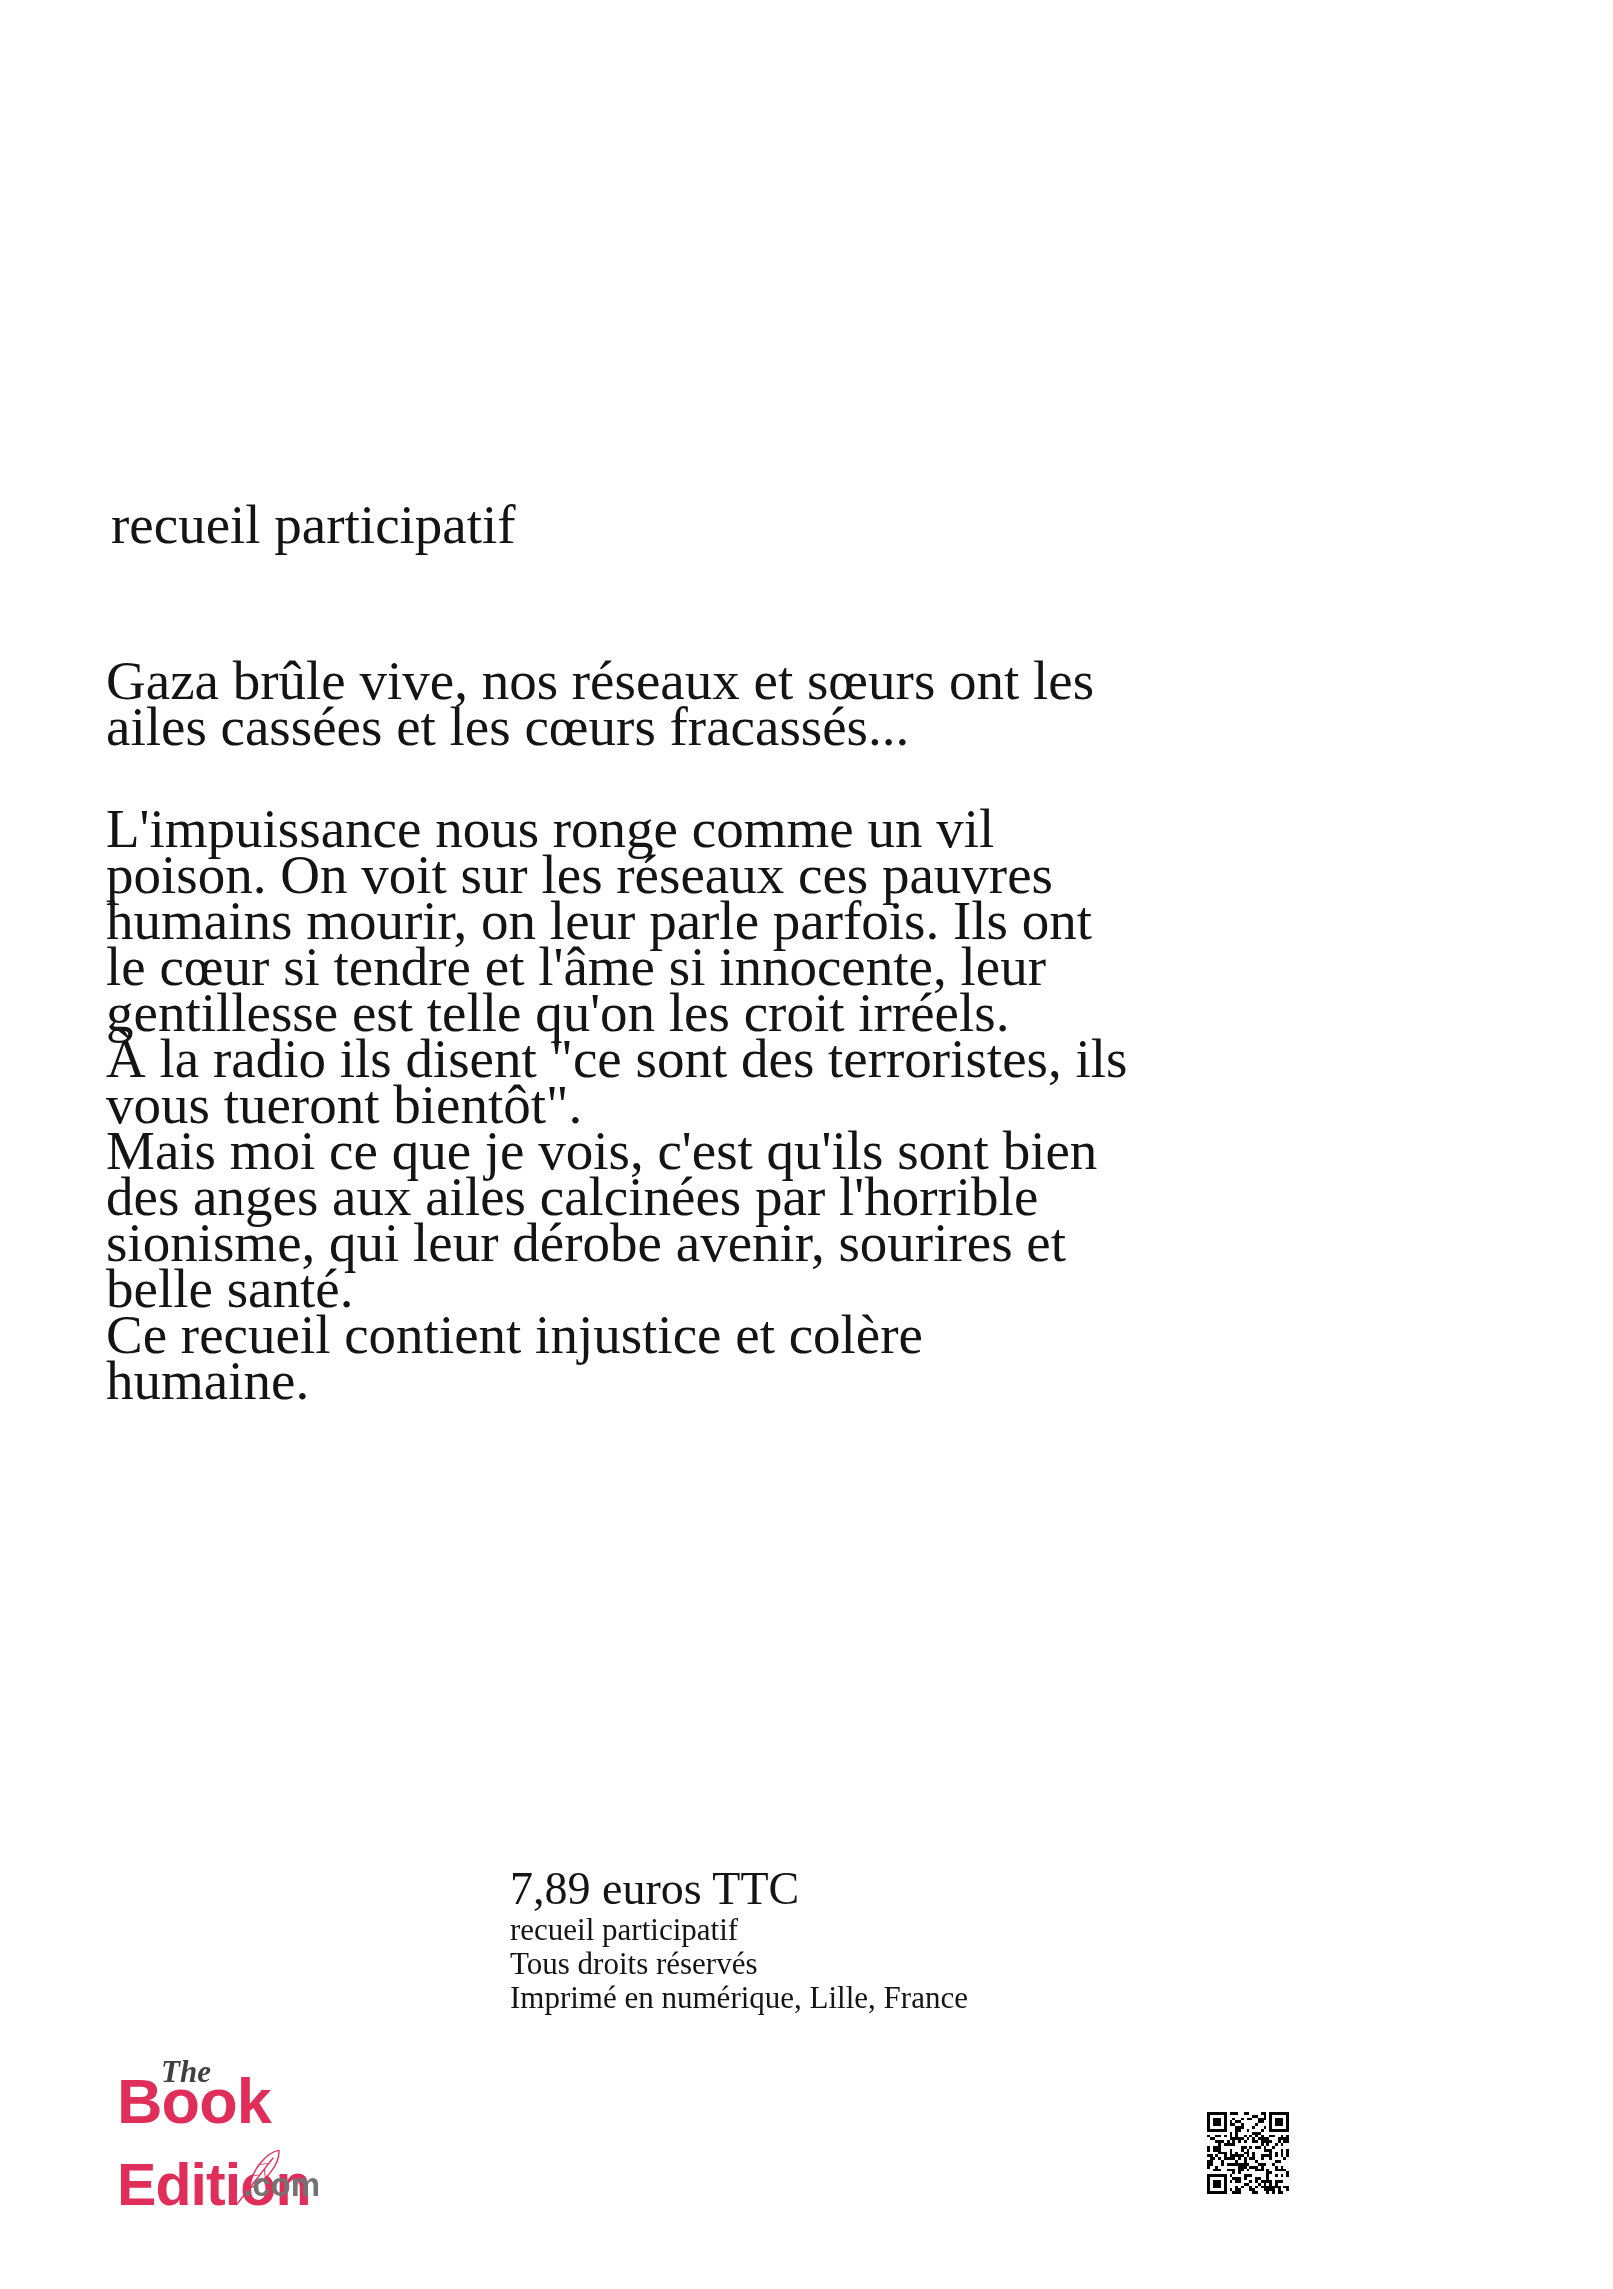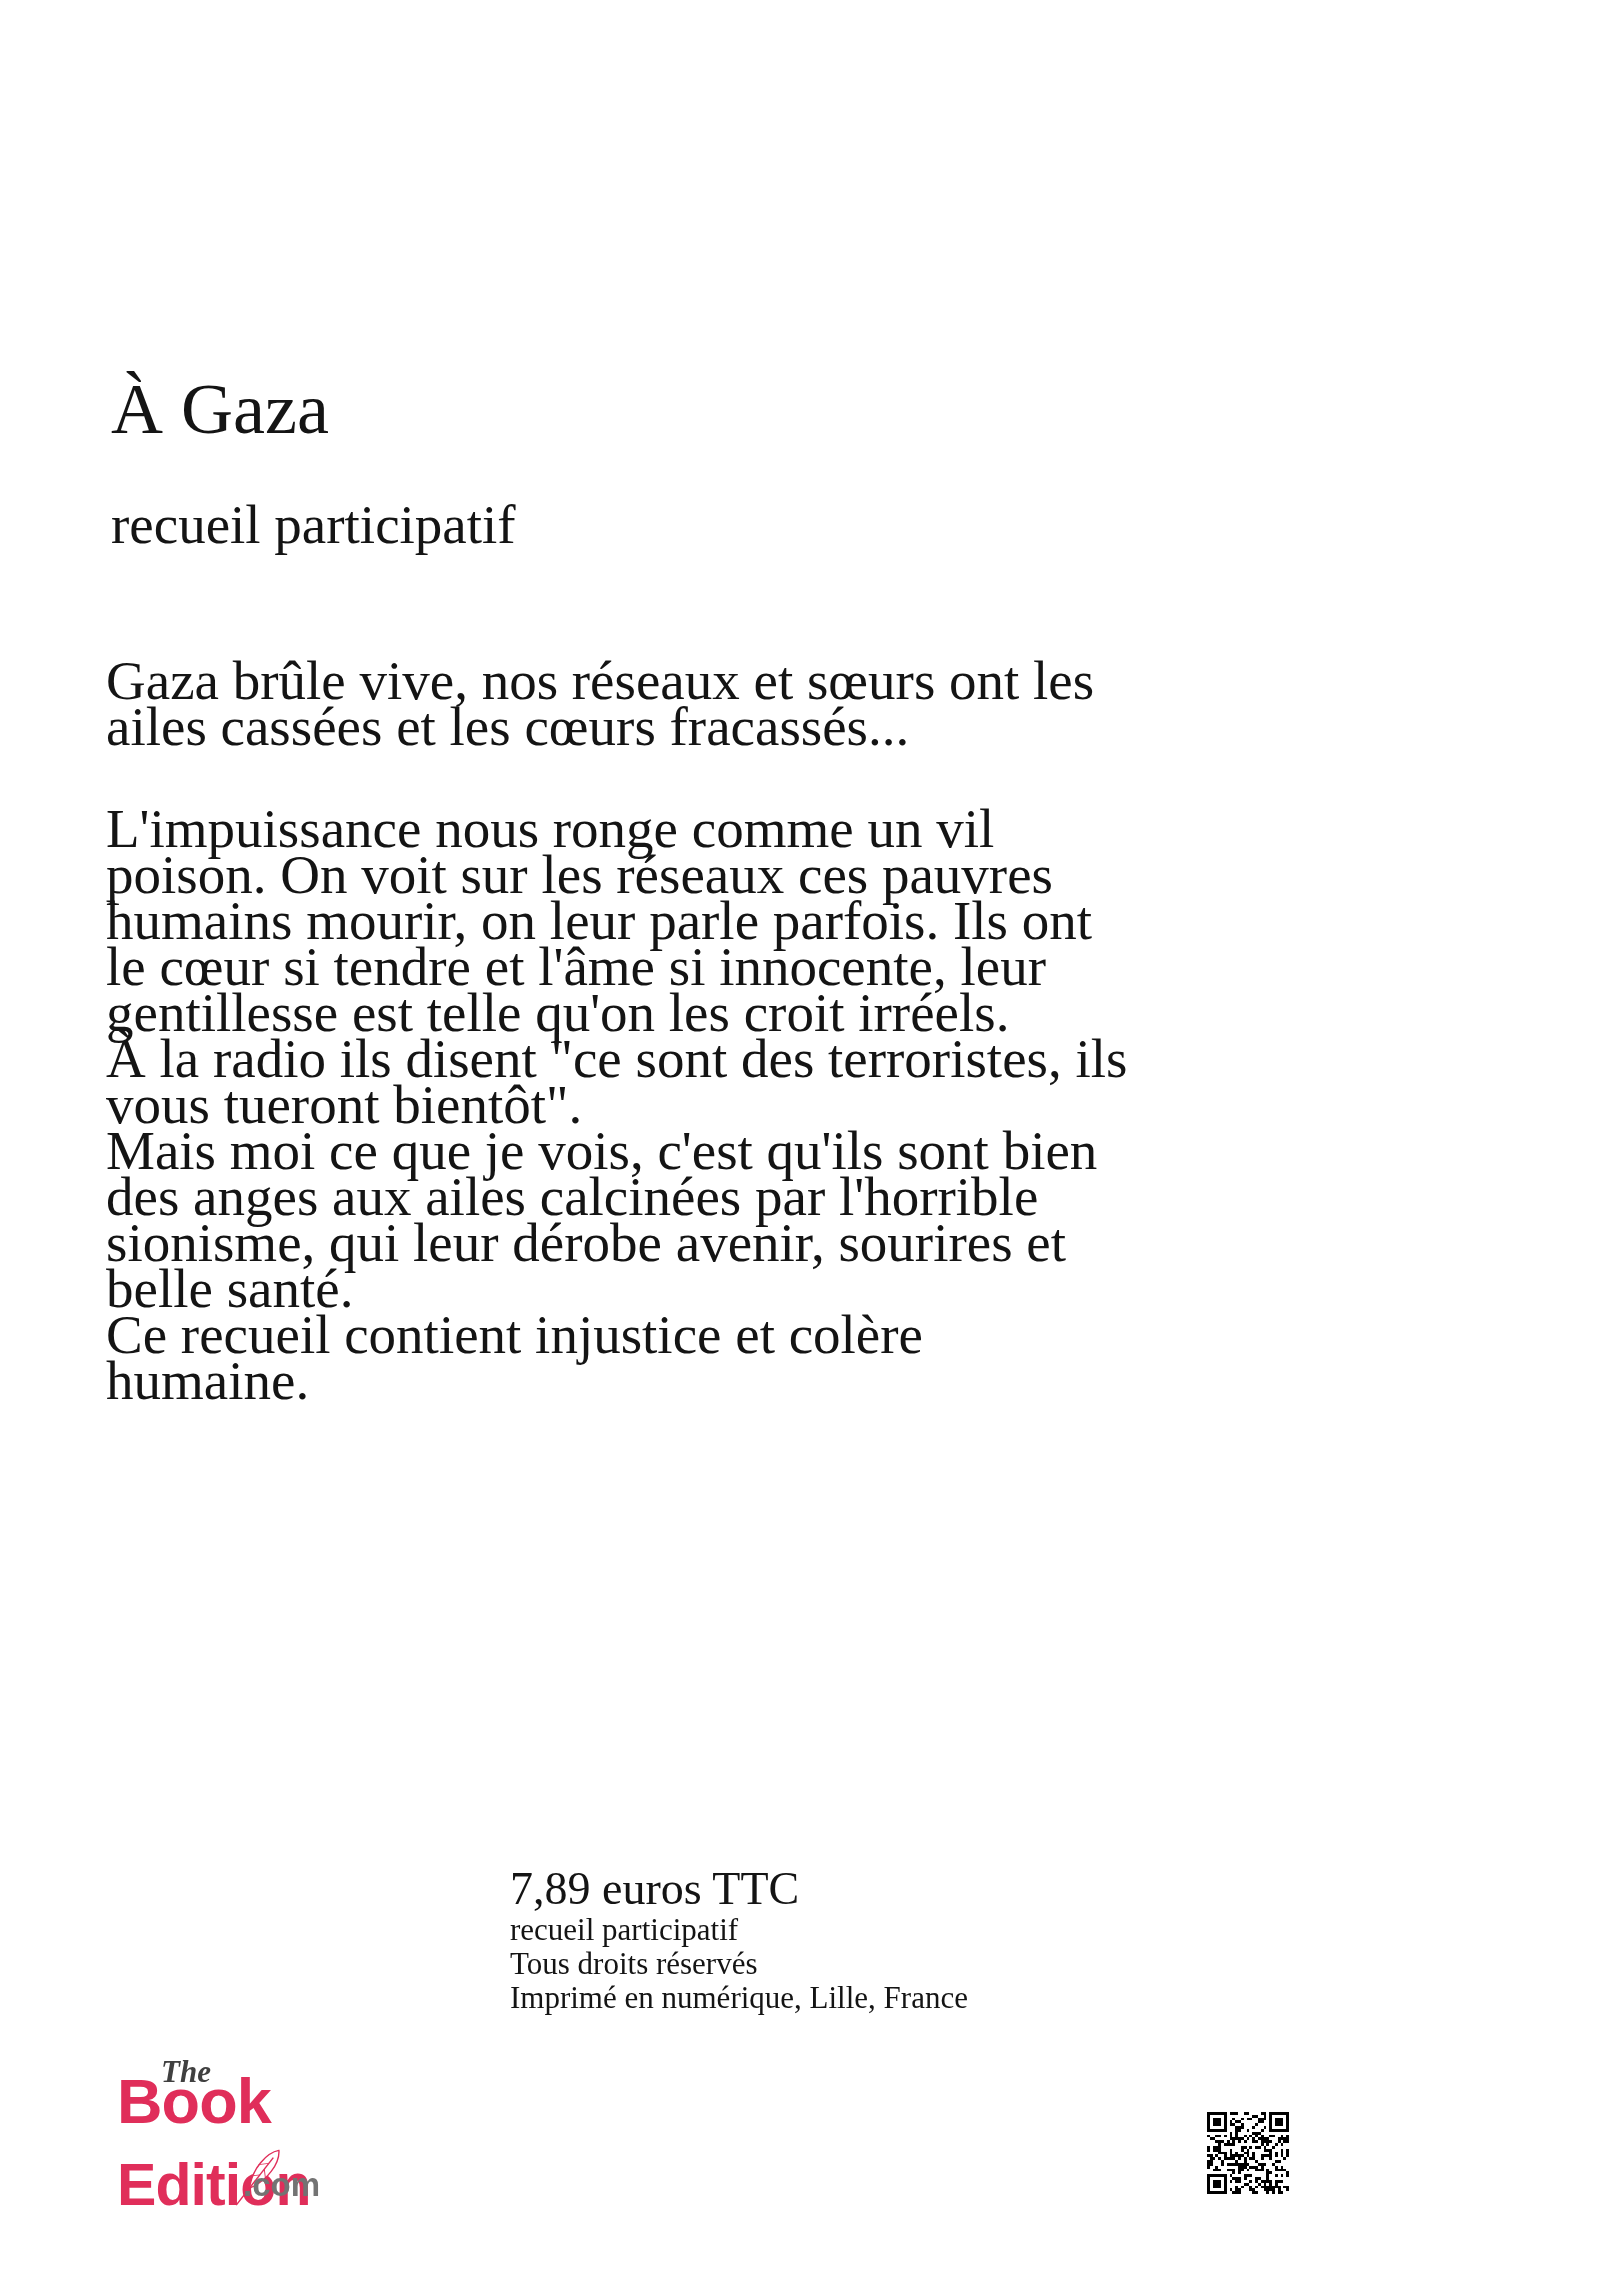--- a/index.html
+++ b/index.html
@@ -64,21 +64,20 @@
     font-weight:700;font-size:33px;line-height:33px;
   }
   
   #qr-box{left:1207px;top:2112px;width:82px;height:82px;}
 </style>
 </head>
 <body>
 
 <div id="page">
 
-  <h1 id="book-title" class="abs">À Gaza</h1>
 
   <h2 id="book-subtitle" class="abs">recueil participatif</h2>
 
   <div id="para1" class="abs blurb">
     <div class="line">Gaza brûle vive, nos réseaux et sœurs ont les</div>
     <div class="line">ailes cassées et les cœurs fracassés...</div>
   </div>
 
   <div id="para2" class="abs blurb">
     <div class="line">L'impuissance nous ronge comme un vil</div>

